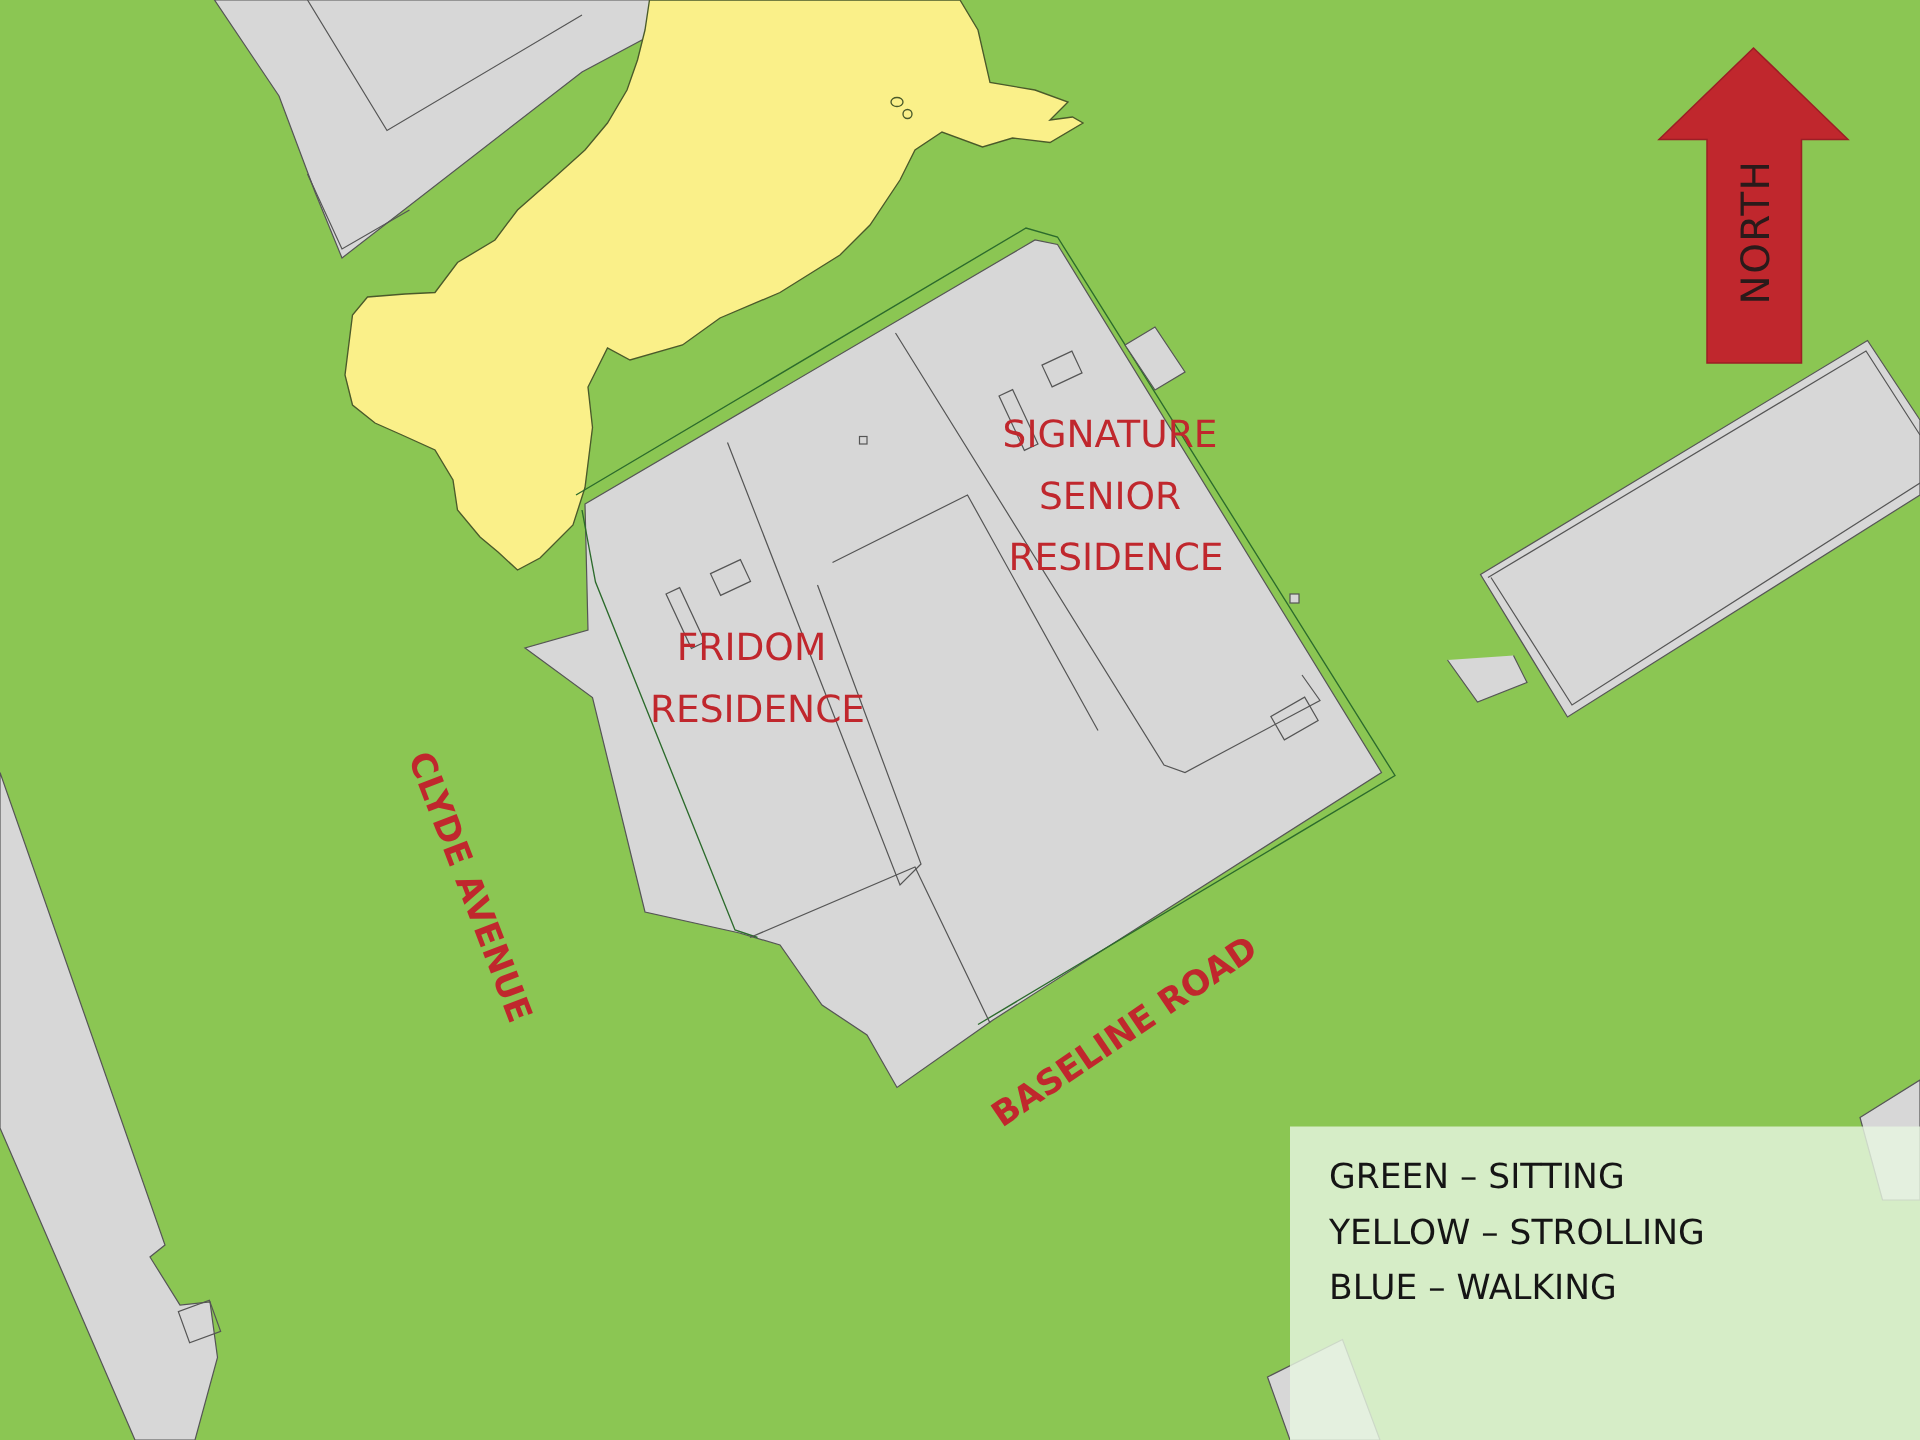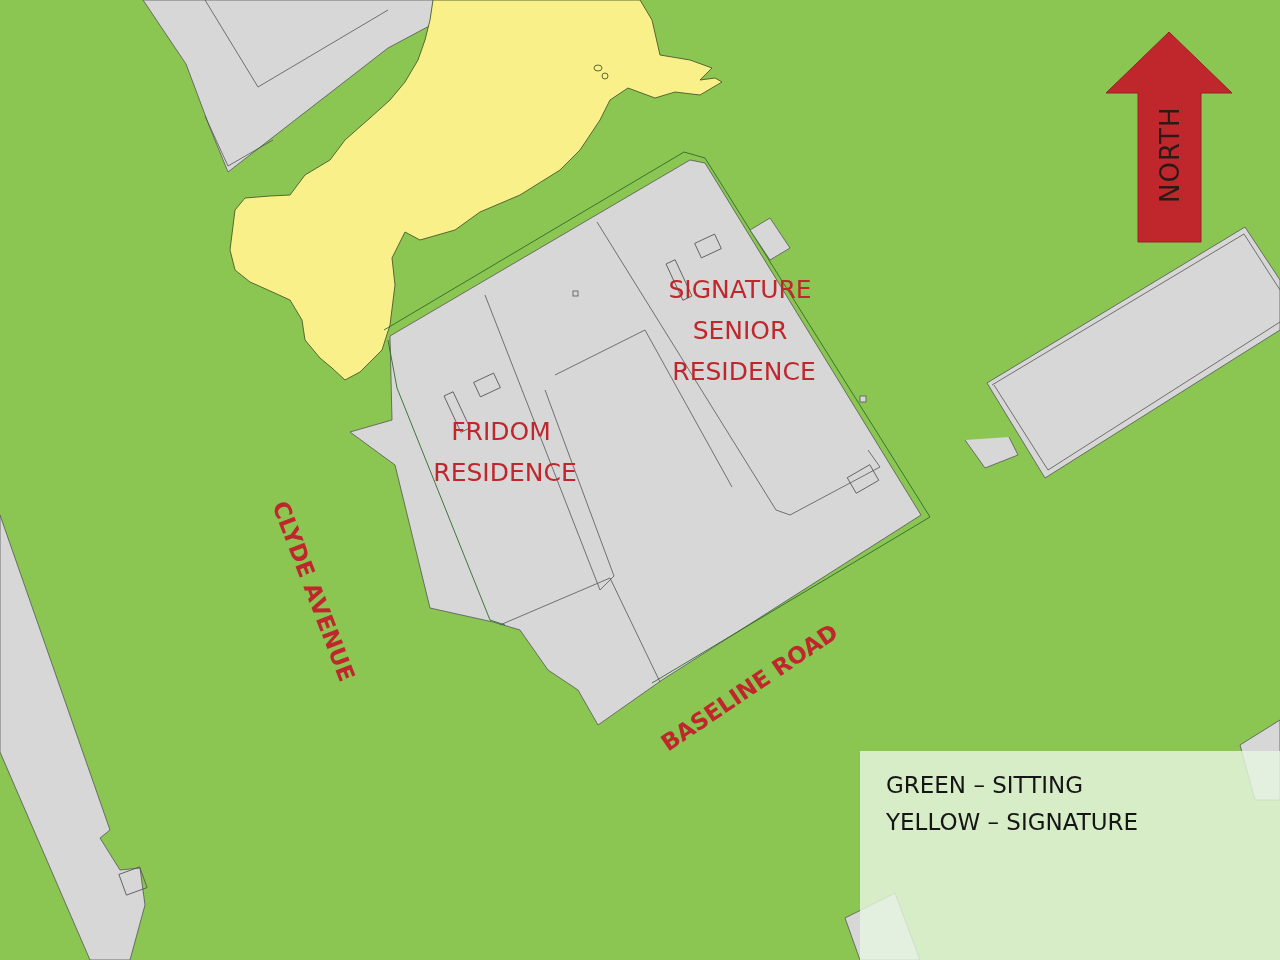--- a/index.html
+++ b/index.html
@@ -89,14 +89,15 @@
   <text class="road-label" transform="translate(668,752) rotate(-34)">BASELINE ROAD</text>
 
   <g>
     <polygon points="1169,32 1232,93 1201,93 1201,242 1138,242 1138,93 1106,93" fill="#c0272d" stroke="#9b1f25" stroke-width="1"></polygon>
     <text class="north-text" transform="translate(1179,203) rotate(-90)">NORTH</text>
   </g>
 </svg>
 
 <div id="legend">
   <div class="legend-row">GREEN – SITTING</div>
-  <div class="legend-row">YELLOW – SIGNATURE</div>
+  <div class="legend-row">YELLOW – STROLLING</div>
+  <div class="legend-row">BLUE – WALKING</div>
 </div>
 
 </body></html>

